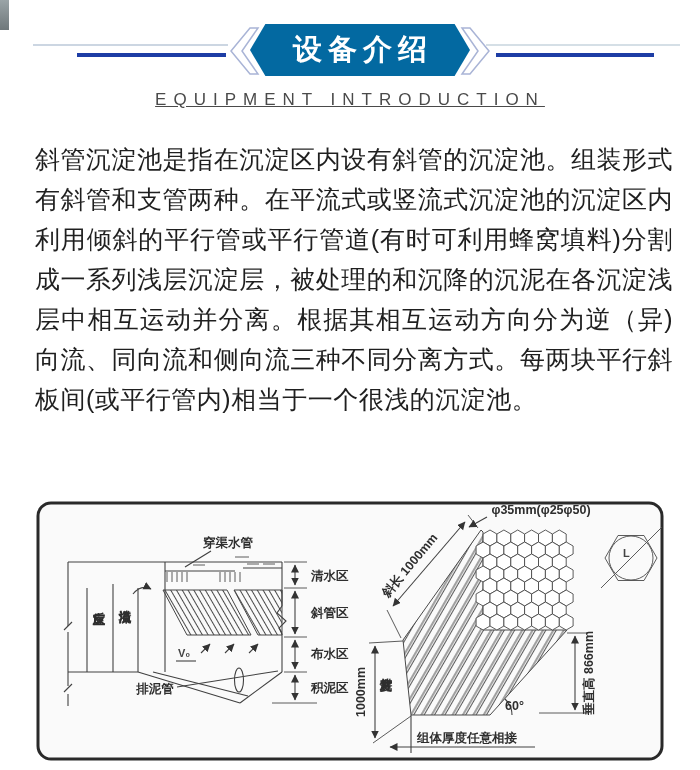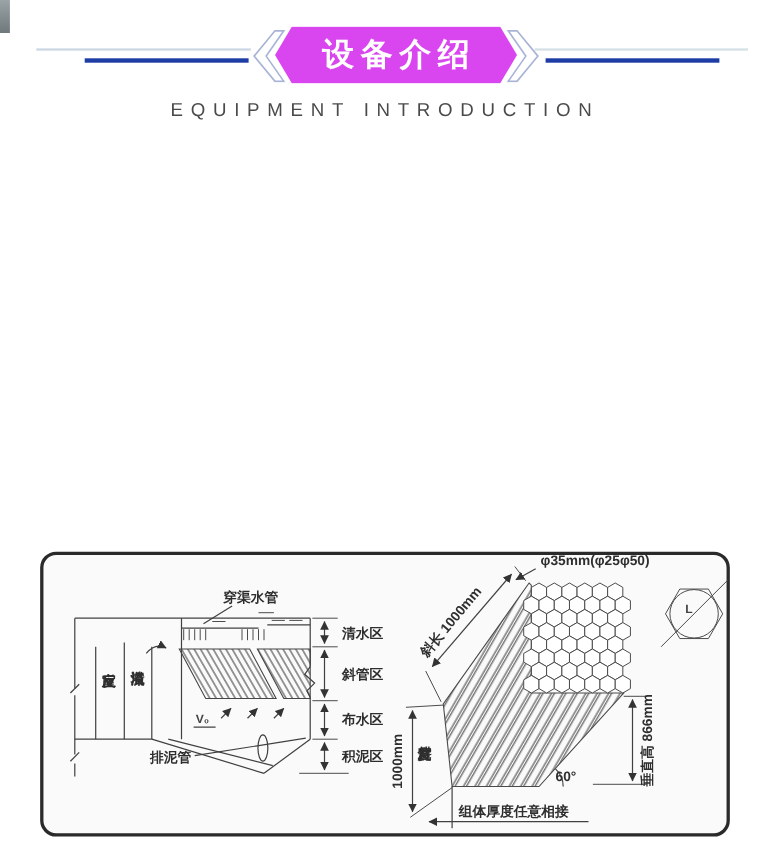--- a/index.html
+++ b/index.html
@@ -13,21 +13,21 @@
   .thin-right{left:486px;top:44px; width:194px; height:2px;}
   .thick-left {left:77px; top:53px; width:149px; height:4px;}
   .thick-right{left:496px;top:53px; width:158px; height:4px;}
   .chev{position:absolute;top:27px;z-index:1;}
   .chev-l{left:226px;} .chev-r{left:460px;}
   .badge{position:absolute;left:250px;top:24px;width:220px;height:52px;z-index:2;
          display:flex;align-items:center;justify-content:center;
          clip-path:polygon(0 50%,7% 0,93% 0,100% 50%,93% 100%,7% 100%);
          color:#fff;font-size:29px;font-weight:bold;letter-spacing:6px;text-indent:6px;}
   .subtitle{position:absolute;left:0;top:90px;width:700px;text-align:center;
-            font-size:17px;letter-spacing:7px;color:#4a4a4a;}
+            font-size:17px;letter-spacing:7px;color:#4a4a4a;text-decoration:underline;}
   .intro{position:absolute;left:35px;top:139px;width:638px;margin:0;
          font-size:25px;line-height:40px;letter-spacing:.5px;color:#1f1f1f;
          text-align:justify;}
   .flow-title{position:absolute;left:38px;top:448px;margin:0;
               font-size:29px;font-weight:600;color:#1c1c1c;letter-spacing:1px;}
   .diagram-box{position:absolute;left:35px;top:500px;width:630px;height:262px;}
   .diagram-box svg{display:block;}
   .dlabel{font-size:12.5px;font-weight:600;fill:#2e2e2e;}
   .dsmall{font-size:11px;font-weight:600;fill:#444;}
   .vtext{writing-mode:vertical-rl;text-orientation:upright;}
@@ -47,27 +47,28 @@
     <div class="hline thick-left" style="background:#1d3da5;"></div>
     <div class="hline thick-right" style="background:#1d3da5;"></div>
 
     <svg class="chev chev-l" width="34" height="48">
       <path d="M24,1 L5,24 L24,47 L32,47 L16,24 L32,1 Z" fill="#ffffff" stroke="#a9b4d6" stroke-width="1.5"></path>
     </svg>
     <svg class="chev chev-r" width="34" height="48">
       <path d="M10,1 L29,24 L10,47 L2,47 L18,24 L2,1 Z" fill="#ffffff" stroke="#a9b4d6" stroke-width="1.5"></path>
     </svg>
 
-    <div class="badge" style="background:#d946ef;">
+    <div class="badge" style="background:#0369a1;">
       <span>设备介绍</span>
     </div>
 
     <div class="subtitle">EQUIPMENT INTRODUCTION</div>
   </div>
 
+  <p class="intro">斜管沉淀池是指在沉淀区内设有斜管的沉淀池。组装形式有斜管和支管两种。在平流式或竖流式沉淀池的沉淀区内利用倾斜的平行管或平行管道(有时可利用蜂窝填料)分割成一系列浅层沉淀层，被处理的和沉降的沉泥在各沉淀浅层中相互运动并分离。根据其相互运动方向分为逆（异)向流、同向流和侧向流三种不同分离方式。每两块平行斜板间(或平行管内)相当于一个很浅的沉淀池。</p>
 
 
   <div class="diagram-box">
     <svg width="630" height="262" viewBox="0 0 630 262">
       <defs>
         <marker id="ah" markerWidth="9" markerHeight="9" refX="7.5" refY="4" orient="auto-start-reverse" markerUnits="userSpaceOnUse">
           <path d="M0,0 L8,4 L0,8 Z" fill="#333"></path>
         </marker>
         <pattern id="hatchL" width="5" height="5" patternUnits="userSpaceOnUse" patternTransform="rotate(-30)">
           <line x1="2.5" y1="-1" x2="2.5" y2="6" stroke="#4a4a4a" stroke-width="1"></line>

